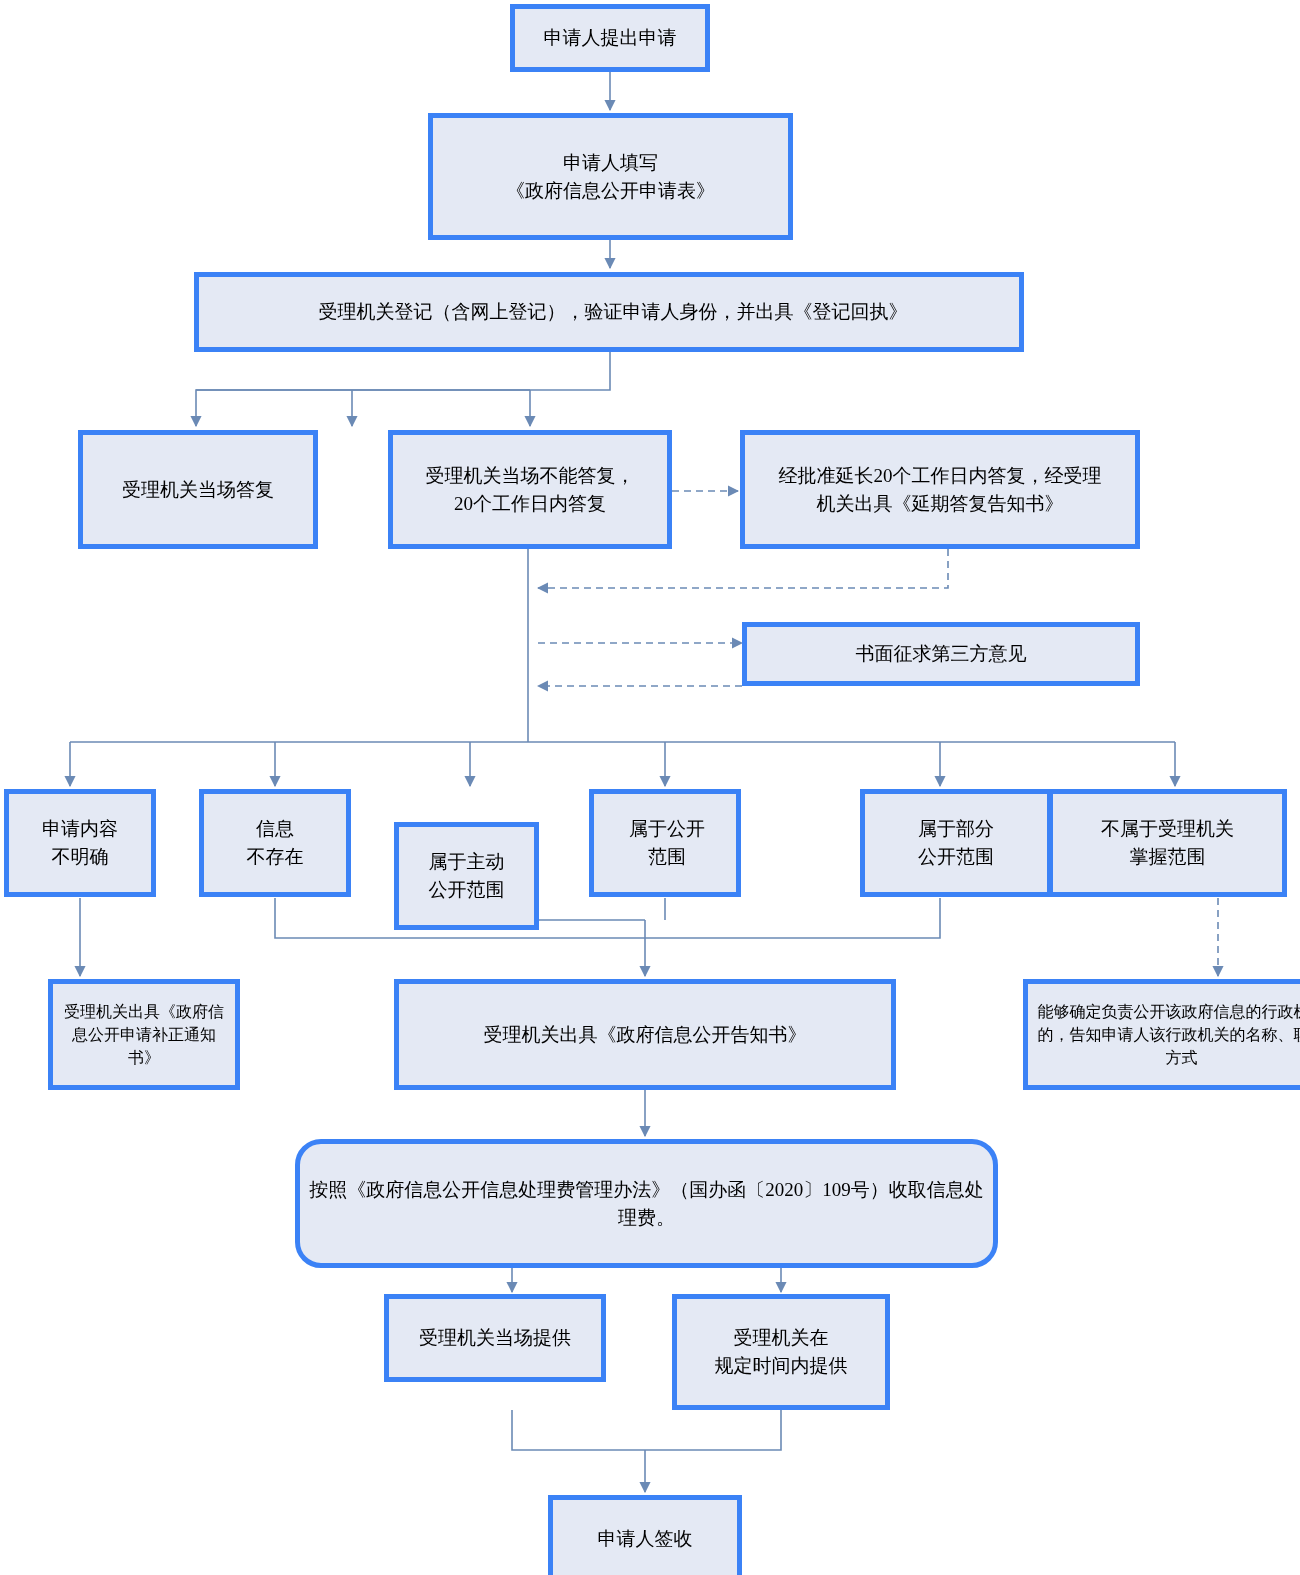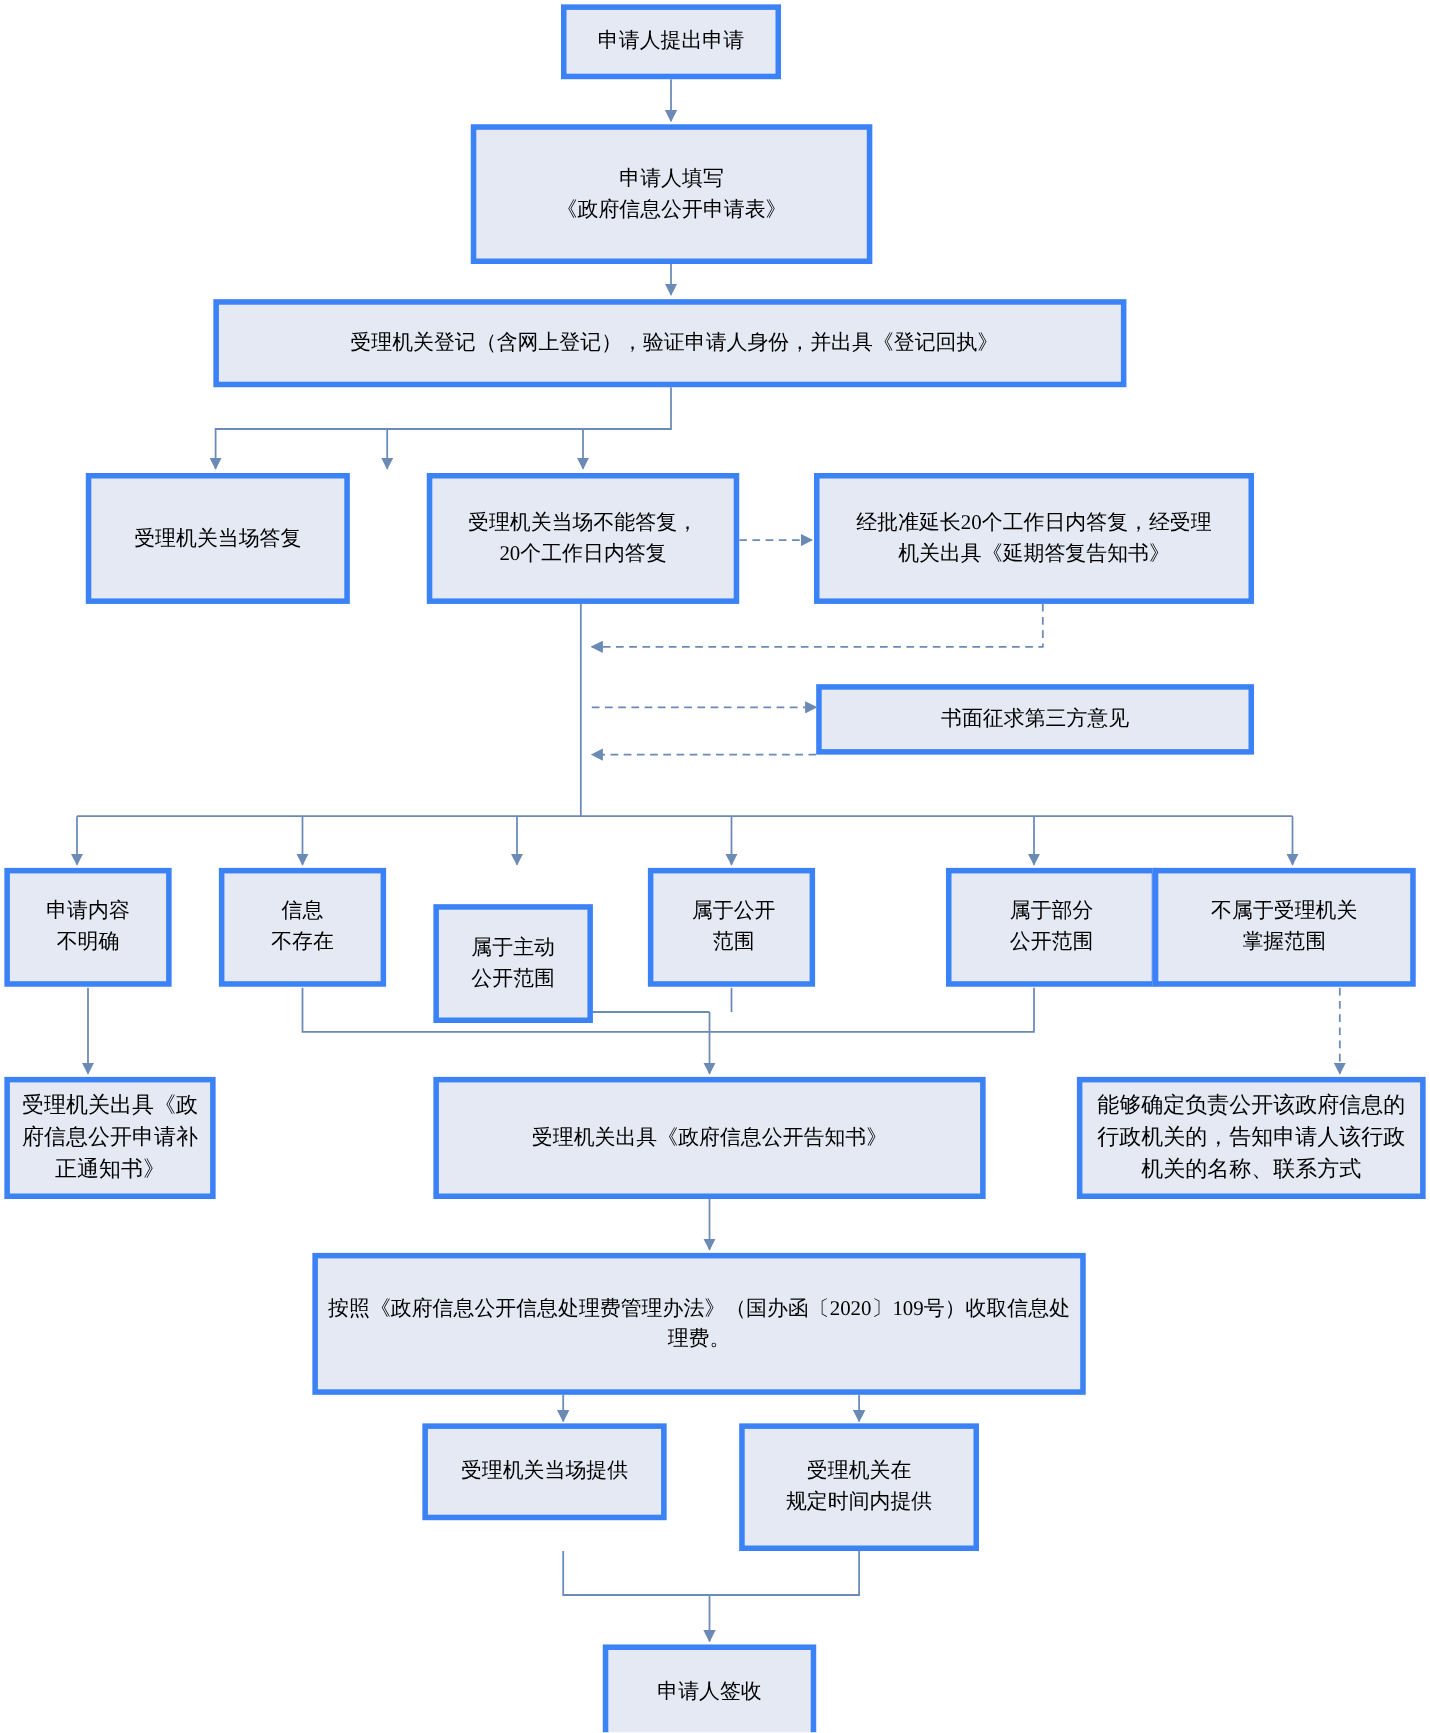--- a/index.html
+++ b/index.html
@@ -23,21 +23,21 @@
     display: flex;
     align-items: center;
     justify-content: center;
     text-align: center;
     color: #000000;
     font-size: 19px;
     line-height: 1.45;
     padding: 4px 8px;
     white-space: pre-line;
   }
-  .node.small { font-size: 20px; }
+  .node.small { font-size: 16px; margin-left: 44px; }
   svg.edges {
     position: absolute;
     left: 0;
     top: 0;
     width: 1300px;
     height: 1575px;
     pointer-events: none;
   }
   .ln {
     stroke: #6b8ab5;
@@ -143,21 +143,21 @@
 
   <div class="node" style="left:1048px; top:789px; width:239px; height:108px;">不属于受理机关
 掌握范围</div>
 
   <div class="node small" style="left:4px; top:979px; width:192px; height:111px;">受理机关出具《政府信息公开申请补正通知书》</div>
 
   <div class="node" style="left:394px; top:979px; width:502px; height:111px;">受理机关出具《政府信息公开告知书》</div>
 
   <div class="node small" style="left:979px; top:979px; width:317px; height:111px;">能够确定负责公开该政府信息的行政机关的，告知申请人该行政机关的名称、联系方式</div>
 
-  <div class="node" style="left:284px; top:1139px; width:703px; height:129px;">按照《政府信息公开信息处理费管理办法》（国办函〔2020〕109号）收取信息处理费。</div>
+  <div class="node" style="left:295px; top:1139px; width:703px; height:129px;border-radius:26px;">按照《政府信息公开信息处理费管理办法》（国办函〔2020〕109号）收取信息处理费。</div>
 
   <div class="node" style="left:384px; top:1294px; width:222px; height:88px;">受理机关当场提供</div>
 
   <div class="node" style="left:672px; top:1294px; width:218px; height:116px;">受理机关在
 规定时间内提供</div>
 
   <div class="node" style="left:548px; top:1495px; width:194px; height:88px;">申请人签收</div>
 
 </div>
 

